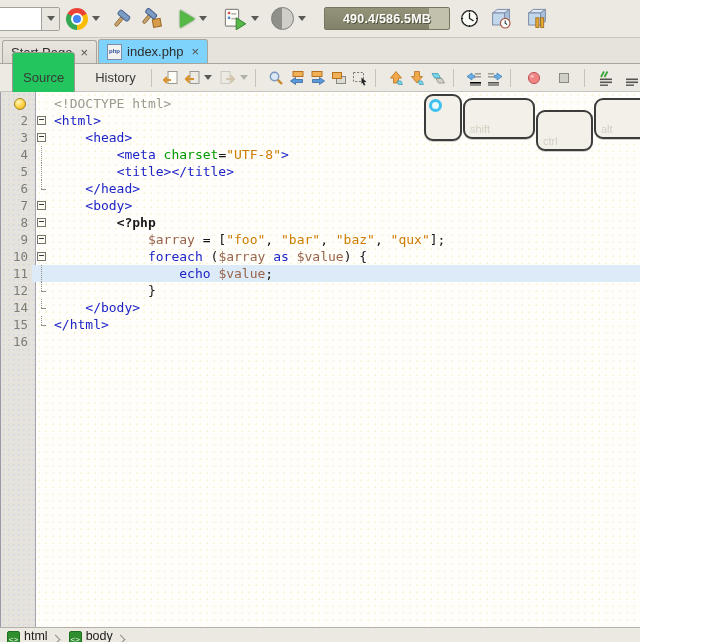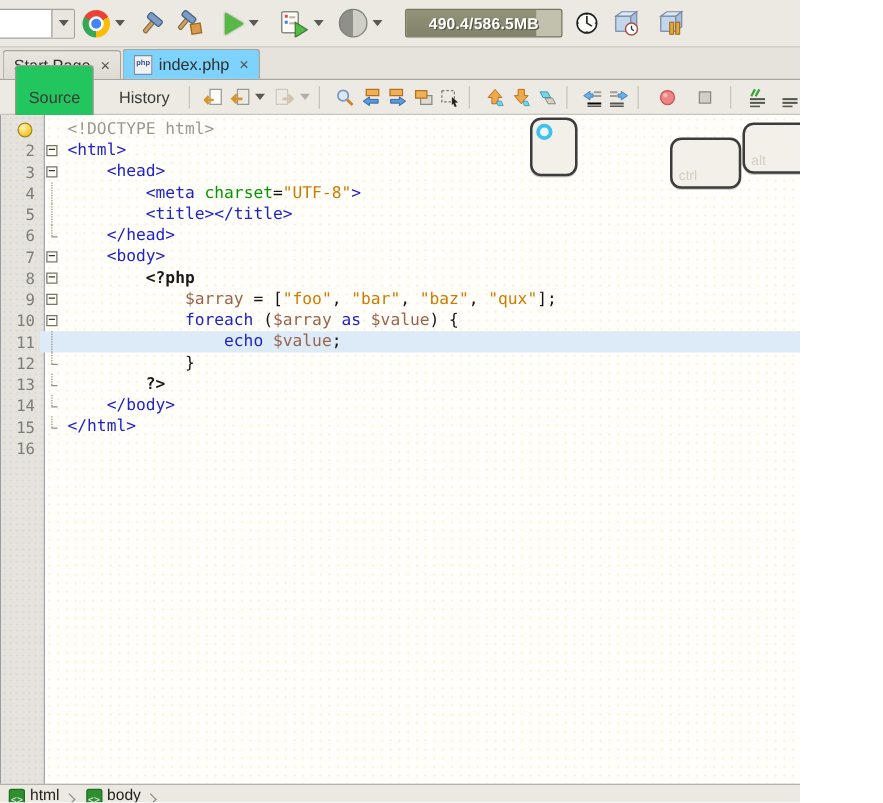--- a/index.html
+++ b/index.html
@@ -307,30 +307,32 @@
         <div class="cl"><span class="ln">3</span><span class="rest"><span class="fold"><span class="fm"></span></span><span><span class="s-plain">    </span><span class="s-tag">&lt;head&gt;</span></span></span></div>
         <div class="cl"><span class="ln">4</span><span class="rest"><span class="fold fl"></span><span><span class="s-plain">        </span><span class="s-tag">&lt;meta</span><span class="s-plain"> </span><span class="s-attr">charset</span><span class="s-plain">=</span><span class="s-value">"UTF-8"</span><span class="s-tag">&gt;</span></span></span></div>
         <div class="cl"><span class="ln">5</span><span class="rest"><span class="fold fl"></span><span><span class="s-plain">        </span><span class="s-tag">&lt;title&gt;&lt;/title&gt;</span></span></span></div>
         <div class="cl"><span class="ln">6</span><span class="rest"><span class="fold fe"></span><span><span class="s-plain">    </span><span class="s-tag">&lt;/head&gt;</span></span></span></div>
         <div class="cl"><span class="ln">7</span><span class="rest"><span class="fold"><span class="fm"></span></span><span><span class="s-plain">    </span><span class="s-tag">&lt;body&gt;</span></span></span></div>
         <div class="cl"><span class="ln">8</span><span class="rest"><span class="fold"><span class="fm"></span></span><span><span class="s-plain">        </span><span class="s-phptag">&lt;?php</span></span></span></div>
         <div class="cl"><span class="ln">9</span><span class="rest"><span class="fold"><span class="fm"></span></span><span><span class="s-plain">            </span><span class="s-var">$array</span><span class="s-plain"> = [</span><span class="s-value">"foo"</span><span class="s-plain">, </span><span class="s-value">"bar"</span><span class="s-plain">, </span><span class="s-value">"baz"</span><span class="s-plain">, </span><span class="s-value">"qux"</span><span class="s-plain">];</span></span></span></div>
         <div class="cl"><span class="ln">10</span><span class="rest"><span class="fold"><span class="fm"></span></span><span><span class="s-plain">            </span><span class="s-kw">foreach</span><span class="s-plain"> (</span><span class="s-var">$array</span><span class="s-plain"> </span><span class="s-kw">as</span><span class="s-plain"> </span><span class="s-var">$value</span><span class="s-plain">) {</span></span></span></div>
         <div class="cl hl"><span class="ln">11</span><span class="rest"><span class="fold fl"></span><span><span class="s-plain">                </span><span class="s-kw">echo</span><span class="s-plain"> </span><span class="s-var">$value</span><span class="s-plain">;</span></span></span></div>
         <div class="cl"><span class="ln">12</span><span class="rest"><span class="fold fe"></span><span><span class="s-plain">            }</span></span></span></div>
-        <div class="cl"><span class="ln">13</span><span class="rest"><span class="fold fe"></span><span><span class="s-plain">        </span><span class="s-phptag">?&gt;</span></span></span></div>
         <div class="cl"><span class="ln">14</span><span class="rest"><span class="fold fe"></span><span><span class="s-plain">    </span><span class="s-tag">&lt;/body&gt;</span></span></span></div>
         <div class="cl"><span class="ln">15</span><span class="rest"><span class="fold fe"></span><span><span class="s-tag">&lt;/html&gt;</span></span></span></div>
         <div class="cl"><span class="ln">16</span><span class="rest"><span class="fold"></span><span></span></span></div>
       </div>
     <div id="limitline"></div>
     <div id="keymon">
         <span class="key" style="left: 423px; top: 2px; width: 34px; height: 43px;">
           <span class="mousering"></span>
         </span>
+        <span class="key" style="left: 462px; top: 6px; width: 68px; height: 37px;">
+          <span class="klabel">shift</span>
+        </span>
         <span class="key" style="left: 535px; top: 6px; width: 53px; height: 37px; margin-top: 12px;">
           <span class="klabel">ctrl</span>
         </span>
         <span class="key" style="left: 593px; top: 6px; width: 55px; height: 37px;">
           <span class="klabel">alt</span>
         </span>
         <span class="key" style="left: 653px; top: 3px; width: 49px; height: 41px;"></span>
       </div>
   </div>
 

